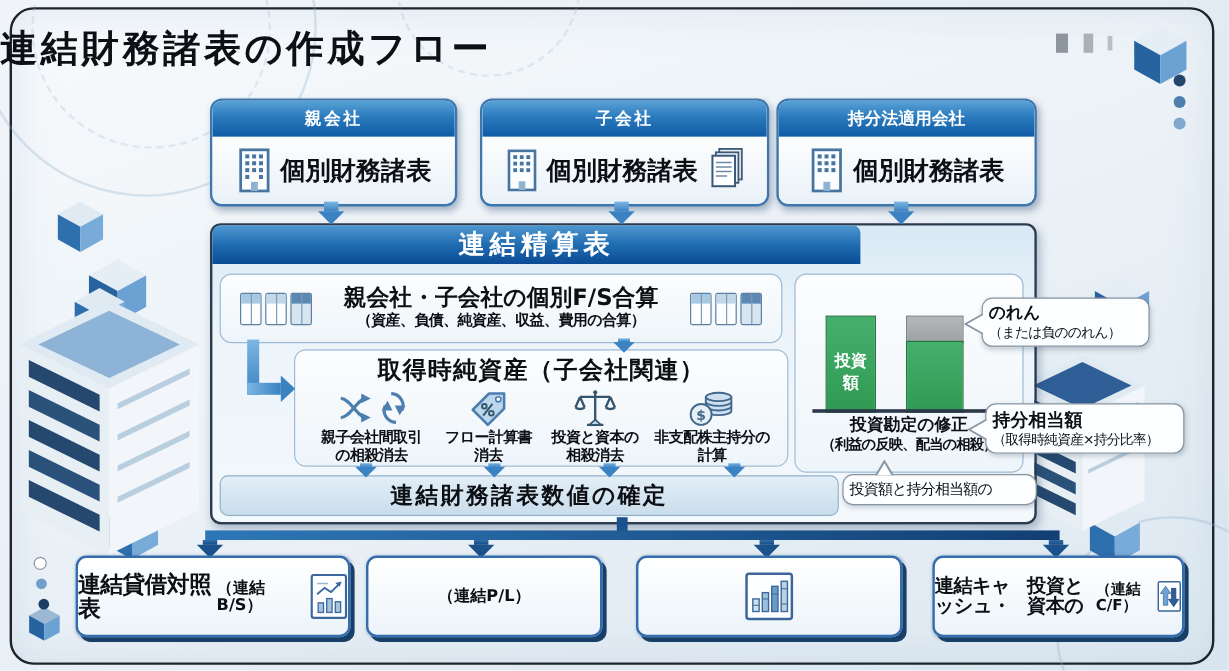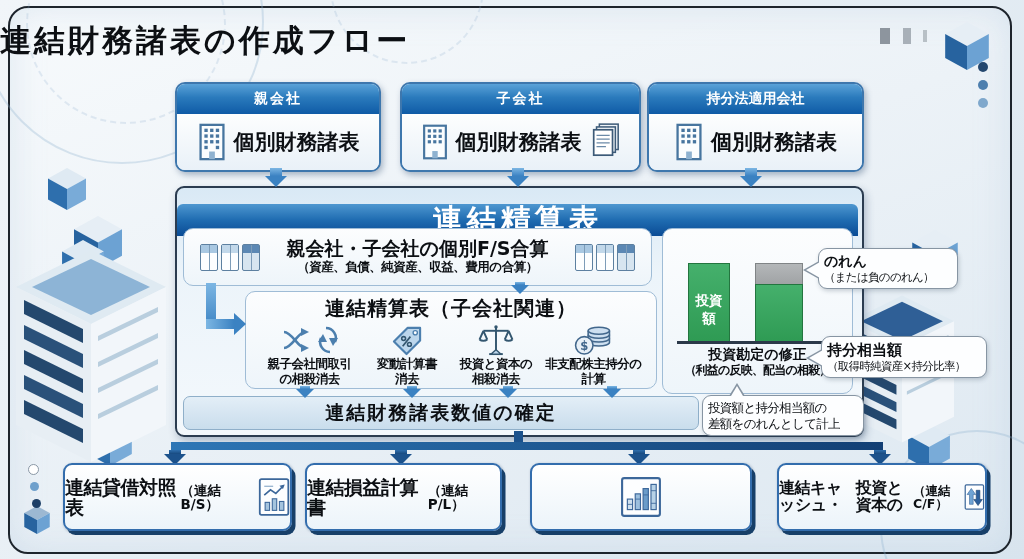--- a/index.html
+++ b/index.html
@@ -24,22 +24,22 @@
             border:11px solid transparent;border-bottom:0;border-top:11px solid #3b82c2;}
   .arrow-down.sm{width:10px;}
   .arrow-down.sm::after{border-left-width:9px;border-right-width:9px;border-top-width:9px;}
   .arrow-down.dark{background:linear-gradient(180deg,#2f6fae,#17497f);}
   .arrow-down.dark::after{border-top-color:#1c528c;}
   .lshaft{position:absolute;background:linear-gradient(90deg,#7cb6e3,#3b82c2);z-index:1;}
   .lhead-right{position:absolute;width:0;height:0;border:11px solid transparent;border-right:0;border-left:12px solid #3b82c2;z-index:1;}
   
   .ws{position:absolute;left:175px;top:186px;width:685px;height:247px;border:2px solid #2b3c50;border-radius:9px;
       background:linear-gradient(180deg,#d9e9f5 0%,#ecf4fa 35%,#f3f8fc 100%);box-shadow:2px 4px 8px rgba(30,60,100,.30);z-index:1;}
-  .ws-head{position:absolute;left:0;top:16px;width:681px;height:32px;border-radius:6px 6px 0 0;
-      background:linear-gradient(180deg,#4e97d0 0%,#1f6cb1 50%,#0a4b95 100%);color:#fff;font-size:30px;font-weight:800;
+  .ws-head{position:absolute;left:0;top:0;width:540px;height:32px;border-radius:6px 6px 0 0;
+      background:linear-gradient(180deg,#4e97d0 0%,#1f6cb1 50%,#0a4b95 100%);color:#fff;font-size:22px;font-weight:800;
       letter-spacing:4px;display:flex;align-items:center;justify-content:center;}
   .panel{position:absolute;background:linear-gradient(180deg,#fcfdfe,#eef5fa);border:1.5px solid #9fbcd6;border-radius:10px;}
   .fs-title{font-size:19px;font-weight:800;line-height:1.15;text-align:center;}
   .fs-sub{font-size:12.5px;font-weight:700;text-align:center;letter-spacing:-0.5px;}
   .mt{width:16px;height:25px;background:#fdfeff;border:1.5px solid #5d80a0;border-radius:2px;position:relative;}
   .mt::before{content:"";position:absolute;left:0;right:0;top:0;height:8px;background:var(--h,#8cb4d8);}
   .mt::after{content:"";position:absolute;top:0;bottom:0;left:50%;width:1px;background:#7d9cb8;}
   .adj-title{font-size:20px;font-weight:800;text-align:center;margin-top:3px;letter-spacing:1px;}
   .adj-items{display:flex;justify-content:space-between;padding:2px 10px 0 10px;}
   .adj-item{display:flex;flex-direction:column;align-items:center;}
@@ -278,21 +278,21 @@
       </div>
     </div>
 
     <div class="arrow-down sm" style="left:338px;top:94px;height:3px;"></div>
 
     <div class="lshaft" style="left:29px;top:95px;width:10px;height:46px;background:linear-gradient(180deg,#7cb6e3,#3b82c2);"></div>
     <div class="lshaft" style="left:29px;top:131px;width:28px;height:10px;"></div>
     <div class="lhead-right" style="left:57px;top:125px;"></div>
 
     <div class="panel" style="left:68px;top:103px;width:410px;height:96px;">
-      <div class="adj-title">連結精算表（子会社関連）</div>
+      <div class="adj-title">取得時純資産（子会社関連）</div>
       <div class="adj-items">
         <div class="adj-item" style="width:112px;">
           <div class="adj-ico">
             <svg width="56" height="30" viewBox="0 0 56 30">
               <g fill="none" stroke="#4c7fae" stroke-width="2.6">
                 <path d="M2 7 C10 7 16 23 23 23"></path>
                   <path d="M2 23 C10 23 16 7 23 7"></path>
               </g>
               <polygon points="27,23 19,19 19,27" fill="#4c7fae"></polygon>
                 <polygon points="27,7 19,3 19,11" fill="#4c7fae"></polygon>
@@ -309,21 +309,21 @@
         <div class="adj-item" style="width:92px;">
           <div class="adj-ico">
             <svg width="33" height="31" viewBox="0 0 34 32">
               <path d="M3 17 L17 3 L30 3 L30 16 L16 30 Z" fill="#bcd6ec" stroke="#4c7fae" stroke-width="2.2" stroke-linejoin="round"></path>
               <circle cx="25" cy="8" r="2.2" fill="#fff" stroke="#4c7fae" stroke-width="1.4"></circle>
               <circle cx="13" cy="14" r="2" fill="none" stroke="#33566f" stroke-width="1.6"></circle>
               <circle cx="19" cy="20" r="2" fill="none" stroke="#33566f" stroke-width="1.6"></circle>
               <line x1="20" y1="12" x2="12" y2="22" stroke="#33566f" stroke-width="1.7"></line>
             </svg>
           </div>
-          <div class="adj-label"><span class="l1">変動計算書</span><br><span class="l2">消去</span></div>
+          <div class="adj-label"><span class="l1">フロー計算書</span><br><span class="l2">消去</span></div>
         </div>
         <div class="adj-item" style="width:94px;">
           <div class="adj-ico">
             <svg width="40" height="33" viewBox="0 0 40 34">
               <g fill="none" stroke="#33566f" stroke-width="2">
                 <line x1="20" y1="3" x2="20" y2="27"></line>
                   <line x1="7" y1="7" x2="33" y2="7"></line>
                 <path d="M7 7 L3 16 M7 7 L11 16"></path>
                   <path d="M33 7 L29 16 M33 7 L37 16"></path>
                 <path d="M3 16 A5.5 4.5 0 0 0 11 16" fill="#bcd6ec"></path>
@@ -369,21 +369,20 @@
 
     <div class="arrow-down sm" style="left:123px;top:198px;height:3px;"></div>
     <div class="arrow-down sm" style="left:230px;top:198px;height:3px;"></div>
     <div class="arrow-down sm" style="left:326px;top:198px;height:3px;"></div>
     <div class="arrow-down sm" style="left:430px;top:198px;height:3px;"></div>
 
     <div class="final-bar">連結財務諸表数値の確定</div>
 
     <div class="callout pt" style="left:525px;top:207px;width:150px;">
       <div class="c2" style="font-size:12.5px;">投資額と持分相当額の</div>
-      <div class="c2" style="font-size:12.5px;">差額をのれんとして計上</div>
     </div>
   </div>
 
   <div class="callout pl" style="left:818px;top:248px;width:128px;">
     <div class="c1">のれん</div>
     <div class="c2">（または負ののれん）</div>
   </div>
   <div class="callout pl" style="left:821px;top:336px;width:154px;">
     <div class="c1" style="font-size:15px;">持分相当額</div>
     <div class="c2">（取得時純資産×持分比率）</div>
@@ -410,21 +409,20 @@
       <g fill="#a5c4de" stroke="#3c679a" stroke-width="1.2">
           <rect x="8" y="28" width="5" height="9"></rect>
           <rect x="16" y="24" width="5" height="13"></rect>
           <rect x="24" y="27" width="5" height="10"></rect>
         </g>
     </svg>
   </div>
 
   <div class="out-box" style="left:305px;width:193px;">
     <div class="out-text">
-      <div class="out-t1">連結損益計算書</div>
 
       <div class="out-sub">（連結P/L）</div>
     </div>
   </div>
 
   <div class="out-box" style="left:530px;width:218px;">
     <svg width="42" height="42" viewBox="0 0 40 40">
       <rect x="2" y="2" width="36" height="36" rx="2" fill="#fdfeff" stroke="#3c679a" stroke-width="2"></rect>
       <g stroke="#3c679a" stroke-width="1.1">
         <rect x="7" y="22" width="5" height="10" fill="#cfe0ee"></rect>

